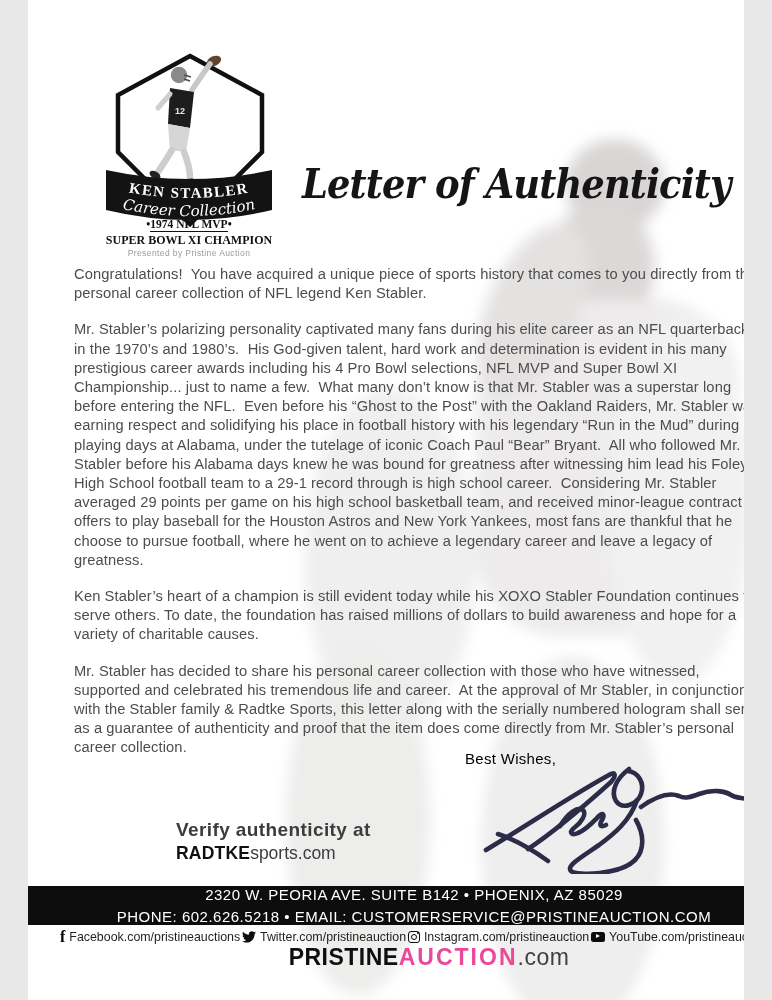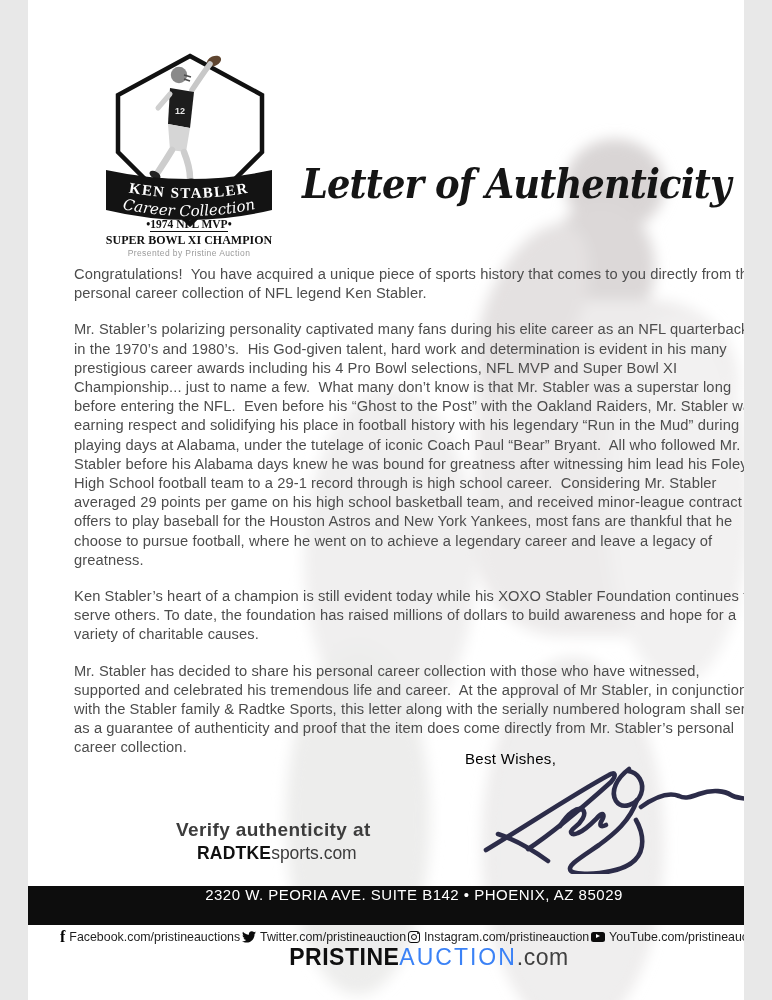--- a/index.html
+++ b/index.html
@@ -23,21 +23,21 @@
   .letter{left:46px;top:265px;width:690px;z-index:1;}
   .letter p{
     margin:0 0 17px 0;font-size:14.7px;line-height:19.2px;color:#4d4d4d;
     letter-spacing:.1px;white-space:pre-wrap;
   }
   .closing{left:437px;top:750px;font-size:15px;color:#000000;z-index:1;letter-spacing:.3px;}
   .signature{left:440px;top:756px;z-index:1;}
   
   .verify{left:148px;top:819px;z-index:1;color:#3c3c3c;}
   .verify .v1{font-size:19px;letter-spacing:.4px;font-weight:bold;}
-  .verify .v2{font-size:17.5px;margin-top:2px;margin-left:21px;}
+  .verify .v2{font-size:17.5px;margin-top:2px;}
   .verify .v2 b{font-weight:800;color:#101010;letter-spacing:.2px;}
   
   .bar{
     left:0;top:886px;width:772px;height:39px;background:#0d0d0d;color:#ffffff;z-index:3;
     display:flex;flex-direction:column;justify-content:space-between;align-items:center;gap:1px;
   }
   .bar div{font-size:15px;letter-spacing:.5px;white-space:nowrap;}
   
   .social{
     left:0;top:927px;width:772px;box-sizing:border-box;padding:0 32px;z-index:1;
@@ -46,21 +46,21 @@
   .soc-item{display:flex;align-items:center;gap:4px;font-size:12.4px;color:#1f1f1f;}
   .fb{font-family:"Liberation Serif",serif;font-weight:700;font-size:16px;line-height:12px;color:#000;}
   .ig{width:10px;height:10px;border:1.6px solid #0c0c0c;border-radius:3px;position:relative;display:inline-block;}
   .ig::before{content:"";position:absolute;inset:1.6px;border:1.4px solid #0c0c0c;border-radius:50%;}
   .ig::after{content:"";position:absolute;top:.4px;right:.4px;width:1.8px;height:1.8px;background:#0c0c0c;border-radius:50%;}
   .yt{width:14px;height:10px;background:#0c0c0c;border-radius:2.5px;position:relative;display:inline-block;}
   .yt::after{content:"";position:absolute;left:5px;top:2.4px;border-left:4.5px solid #fff;border-top:2.6px solid transparent;border-bottom:2.6px solid transparent;}
   
   .sitelogo{left:0;top:944px;width:772px;text-align:center;z-index:1;font-size:23px;white-space:nowrap;}
   .sitelogo .b{font-weight:900;color:#0f0f0f;letter-spacing:.5px;margin-left:30px;}
-  .sitelogo .l{font-weight:400;color:#3b82f6;letter-spacing:2px;}
+  .sitelogo .l{font-weight:700;color:#ec4899;letter-spacing:2px;}
   .sitelogo .s{font-weight:400;color:#404040;letter-spacing:.5px;}
 </style>
 </head>
 <body>
 
 <div class="page">
 
   <svg class="layer watermark" width="772" height="1000" viewBox="0 0 772 1000">
     <g filter="url(#soft)">
       <ellipse cx="587" cy="185" rx="50" ry="46" fill="#d9d5d5"></ellipse>
@@ -137,20 +137,21 @@
     </g>
   </svg>
 
   <div class="layer verify">
     <div class="v1">Verify authenticity at</div>
     <div class="v2"><b>RADTKE</b><span>sports.com</span></div>
   </div>
 
   <div class="layer bar">
     <div>2320 W. PEORIA AVE. SUITE B142 • PHOENIX, AZ 85029</div>
+    <div>PHONE: 602.626.5218 • EMAIL: CUSTOMERSERVICE@PRISTINEAUCTION.COM</div>
   </div>
 
   <div class="layer social">
     <div class="soc-item">
       <span class="fb">f</span>
       <span>Facebook.com/pristineauctions</span>
     </div>
     <div class="soc-item">
       <svg width="14" height="12" viewBox="0 0 24 20">
           <path fill="#0c0c0c" d="M24 2.3c-.9.4-1.8.7-2.8.8 1-.6 1.8-1.6 2.2-2.7-1 .6-2 1-3.1 1.2C19.4.6 18.1 0 16.7 0c-2.7 0-4.9 2.2-4.9 4.9 0 .4 0 .8.1 1.1C7.7 5.8 4.1 3.9 1.7.9 1.2 1.7 1 2.5 1 3.4c0 1.7.9 3.2 2.2 4.1-.8 0-1.6-.2-2.2-.6v.1c0 2.4 1.7 4.4 3.9 4.8-.4.1-.8.2-1.3.2-.3 0-.6 0-.9-.1.6 2 2.4 3.4 4.6 3.4-1.7 1.3-3.8 2.1-6.1 2.1-.4 0-.8 0-1.2-.1 2.2 1.4 4.8 2.2 7.5 2.2 9.1 0 14-7.5 14-14v-.6c1-.7 1.8-1.6 2.5-2.6z"></path>

